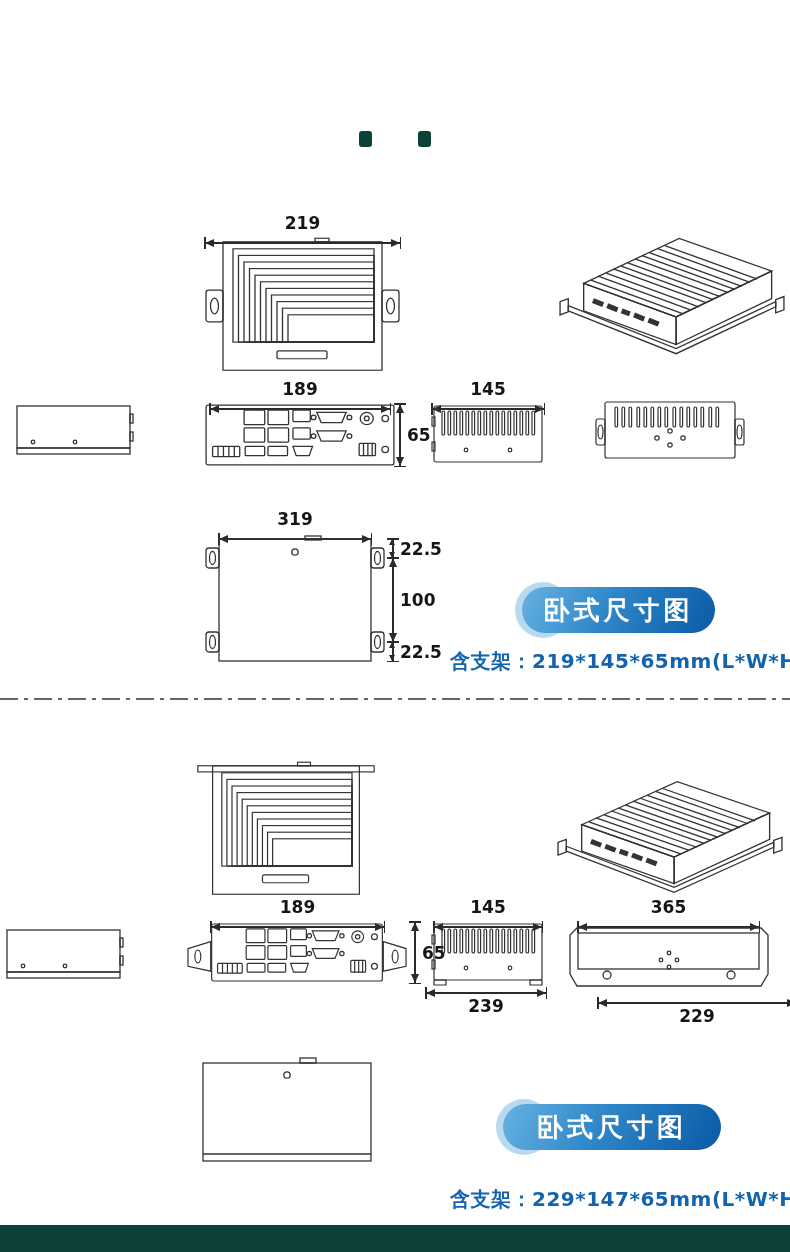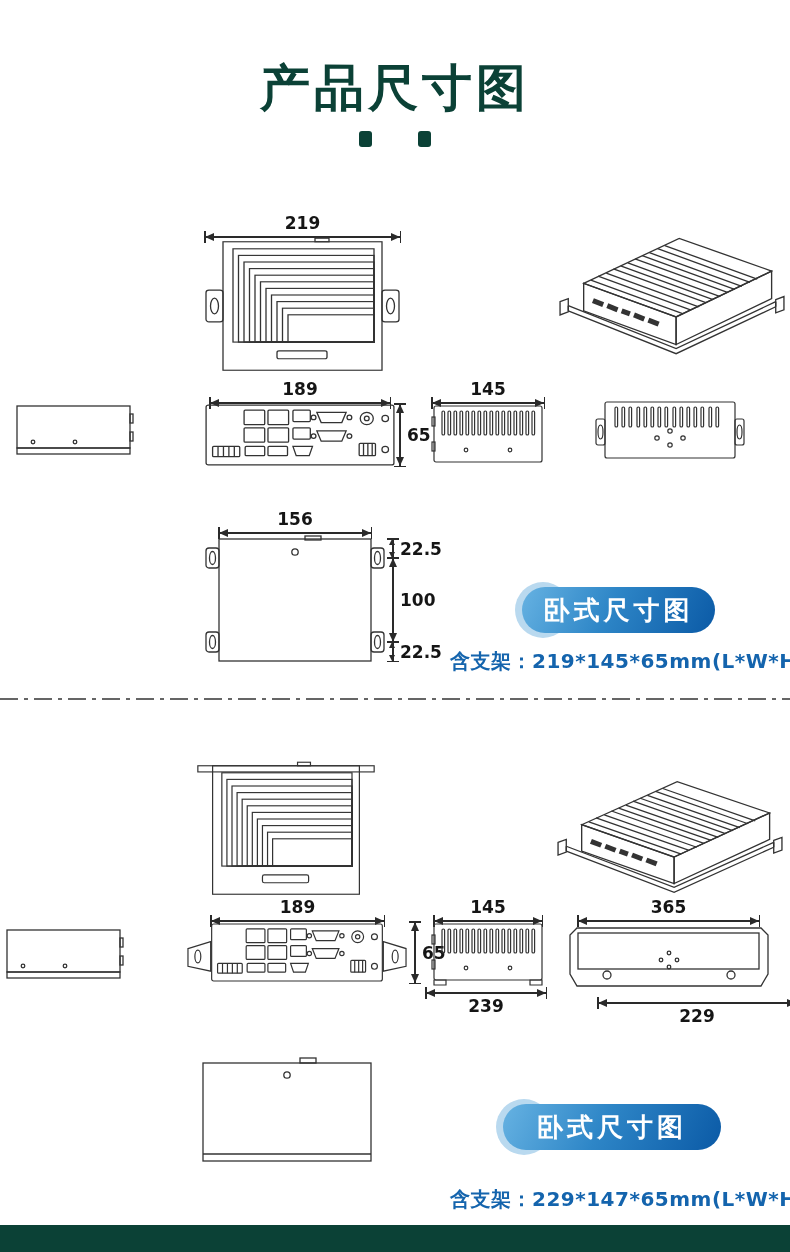--- a/index.html
+++ b/index.html
@@ -14,21 +14,21 @@
   .title-marks{position:absolute;top:131px;left:0;width:100%;display:flex;justify-content:center;gap:46px}
   .title-marks .mark{width:13px;height:16px;border-radius:3px;background:#0b4136}
 
   
   svg.draw{position:absolute;overflow:visible}
   svg.draw *{vector-effect:non-scaling-stroke}
 
   
   .hdim{position:absolute;display:flex;flex-direction:column;align-items:center}
   .hdim.below{flex-direction:column-reverse}
-  .hdim-label{font-weight:700;font-size:17px;line-height:1.1;padding-bottom:3px;color:#151515}
+  .hdim-label{font-weight:700;font-size:17px;line-height:1.1;padding-bottom:9px;color:#151515}
   .hdim.below .hdim-label{padding:3px 0 0}
   .hdim-line{display:block;position:relative;width:100%;height:2px;background:#2a2a2a}
   .hdim-line i{position:absolute;display:block}
   .ah-l{left:0;top:-3px;width:0;height:0;border-top:4px solid transparent;border-bottom:4px solid transparent;border-right:9px solid #2a2a2a}
   .ah-r{right:0;top:-3px;width:0;height:0;border-top:4px solid transparent;border-bottom:4px solid transparent;border-left:9px solid #2a2a2a}
   .tick-l{left:-1px;top:-5px;width:1.5px;height:12px;background:#2a2a2a}
   .tick-r{right:-1px;top:-5px;width:1.5px;height:12px;background:#2a2a2a}
 
   
   .vdim{position:absolute;display:flex;align-items:center;gap:6px}
@@ -233,21 +233,20 @@
         <circle cx="38" cy="53" r="4"></circle>
           <circle cx="162" cy="53" r="4"></circle>
         <circle cx="92" cy="38" r="1.8"></circle>
           <circle cx="108" cy="38" r="1.8"></circle>
         <circle cx="100" cy="31" r="1.8"></circle>
           <circle cx="100" cy="45" r="1.8"></circle>
       </g>
     </defs>
   </svg>
 
-  <h1 class="title">产品尺寸图</h1>
   <div class="title-marks">
     <span class="mark"></span>
     <span class="mark"></span>
   </div>
 
   <section>
 
     <div class="hdim" style="left:205px;top:214px;width:195px">
       <span class="hdim-label">219</span>
       <span class="hdim-line">
@@ -302,21 +301,21 @@
     </div>
     <svg class="draw" style="left:432px;top:404px" width="112" height="62" viewBox="0 0 112 62" preserveAspectRatio="none">
         <use href="#sym-side-vent"></use>
       </svg>
 
     <svg class="draw" style="left:595px;top:400px" width="150" height="62" viewBox="0 0 150 62" preserveAspectRatio="none">
         <use href="#sym-back"></use>
       </svg>
 
     <div class="hdim" style="left:219px;top:510px;width:152px">
-      <span class="hdim-label">156</span>
+      <span class="hdim-label">319</span>
       <span class="hdim-line">
           <i class="ah-l"></i>
           <i class="ah-r"></i>
           <i class="tick-l"></i>
           <i class="tick-r"></i>
         </span>
     </div>
     <svg class="draw" style="left:205px;top:536px" width="180" height="128" viewBox="0 0 180 128" preserveAspectRatio="none">
         <use href="#sym-bottom"></use>
       </svg>

